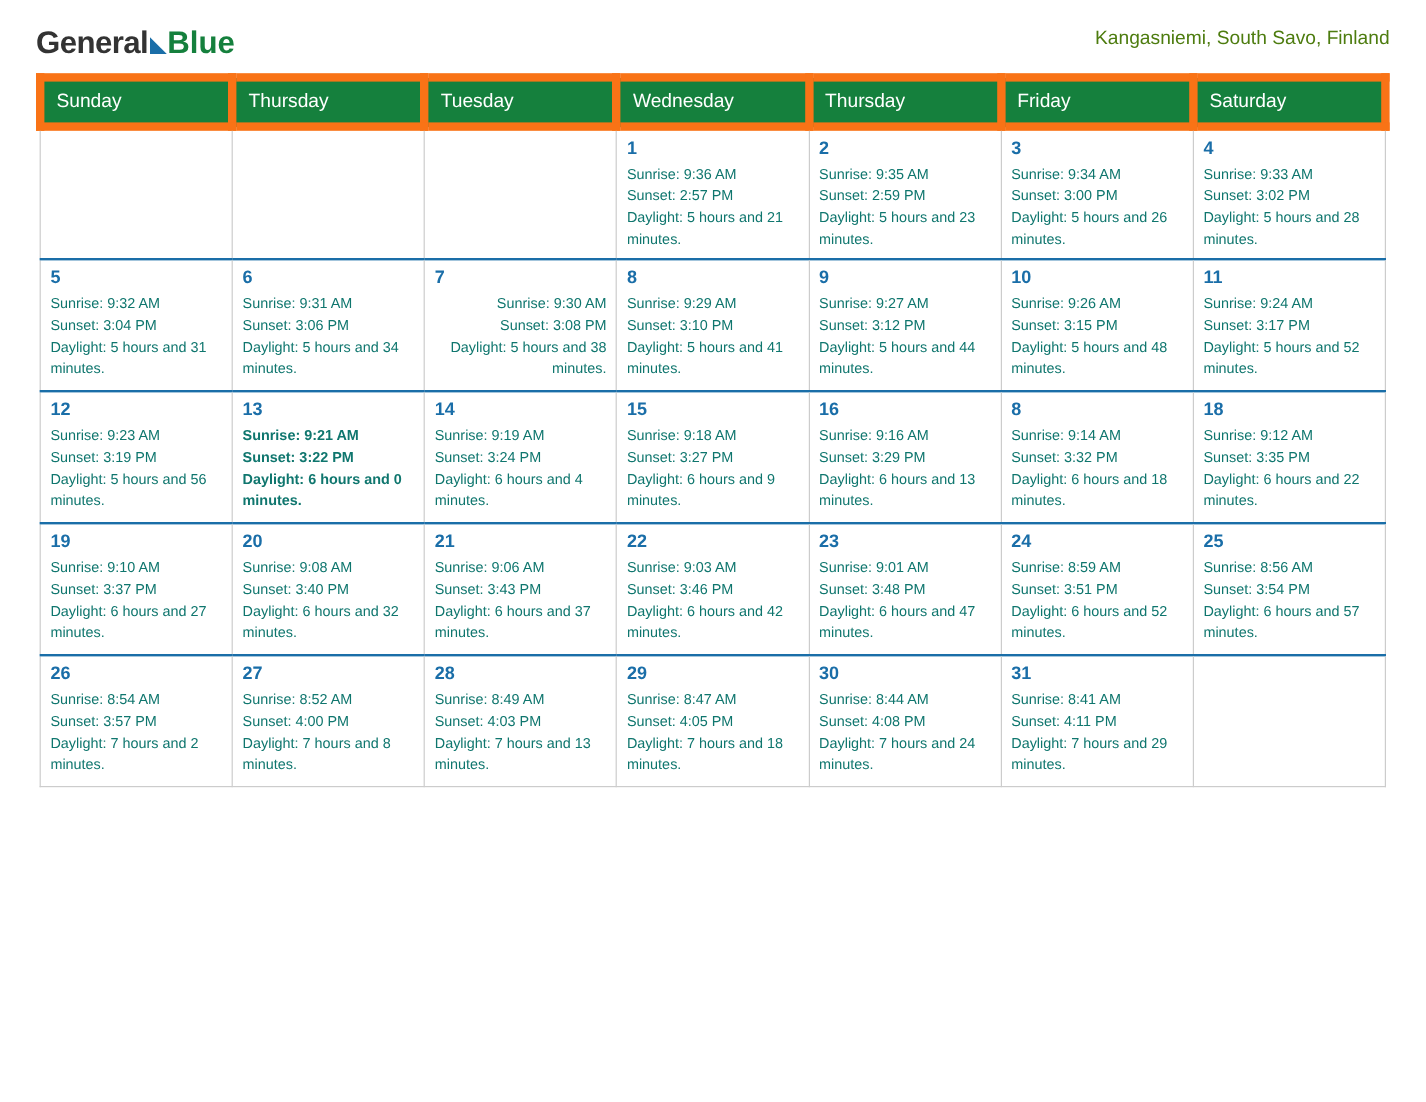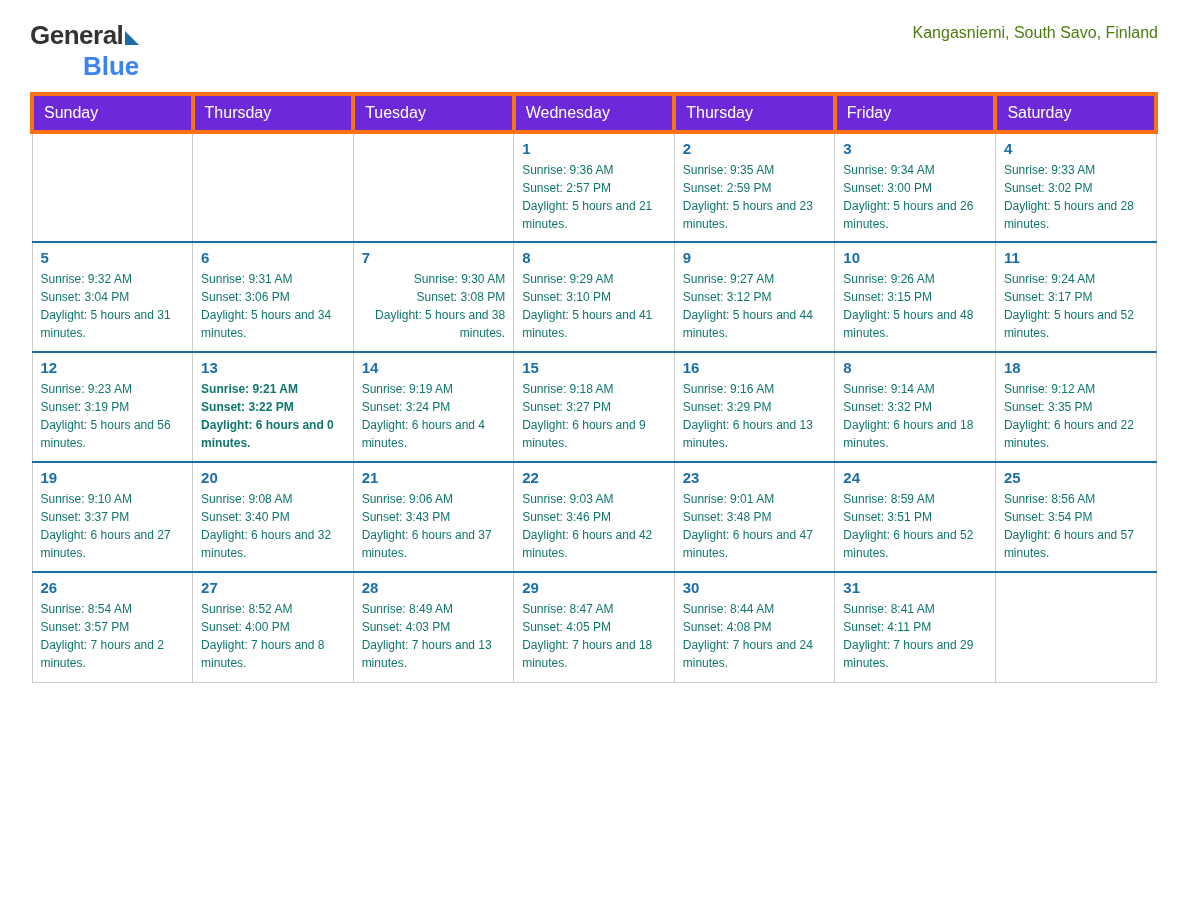--- a/index.html
+++ b/index.html
@@ -12,22 +12,22 @@
       padding: 20px 30px;
     }
     .header {
       display: flex;
       justify-content: space-between;
       align-items: flex-start;
       margin-bottom: 10px;
     }
     .logo {
       display: flex;
-      flex-direction: column;
-      align-items: flex-end;
+      flex-direction: row;
+      align-items: center;
     }
     .logo-top {
       display: flex;
       align-items: center;
     }
     .logo-general {
       font-size: 26px;
       font-weight: bold;
       color: #333;
       letter-spacing: -0.5px;
@@ -37,21 +37,21 @@
       height: 0;
       border-left: 14px solid #1a6ea8;
       border-top: 14px solid transparent;
       border-bottom: 0px solid transparent;
       margin-left: 2px;
       margin-top: 4px;
     }
     .logo-blue {
       font-size: 26px;
       font-weight: bold;
-      color: #3b82f6;
+      color: #15803d;
       margin-left: 0;
     }
     .title-area {
       text-align: right;
     }
     .month-title {
       font-size: 52px;
       font-weight: bold;
       color: #333;
       line-height: 1.1;
@@ -60,27 +60,27 @@
       font-size: 16px;
       color: #4d7c0f;
       margin-top: 4px;
     }
     .calendar {
       width: 100%;
       border-collapse: collapse;
       margin-top: 10px;
     }
     .calendar th {
-      background-color: #6d28d9;
+      background-color: #15803d;
       color: #fff;
       font-size: 16px;
       font-weight: normal;
       padding: 8px 10px;
       text-align: left;
-      border: 4px solid #f97316;
+      border: 7px solid #f97316;
     }
     .calendar td {
       border: 1px solid #ccc;
       vertical-align: top;
       padding: 6px 8px;
       width: 14.28%;
       min-height: 110px;
       height: 110px;
     }
     .day-num {

